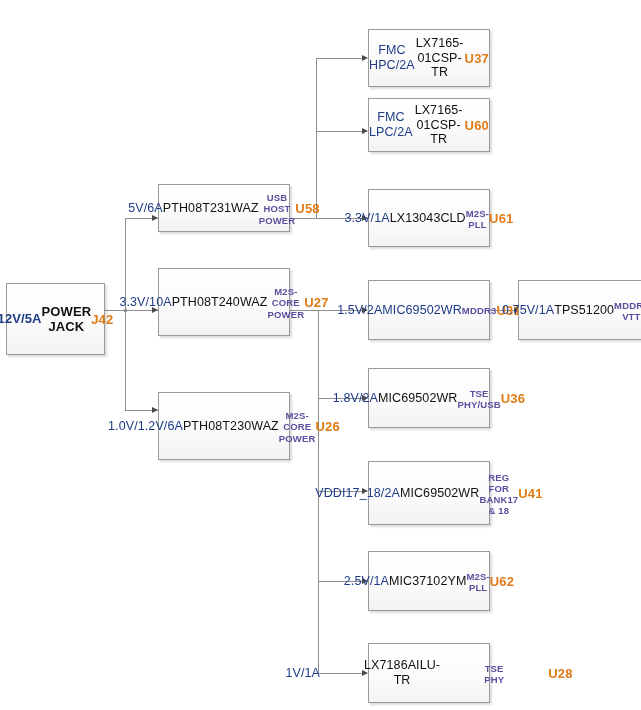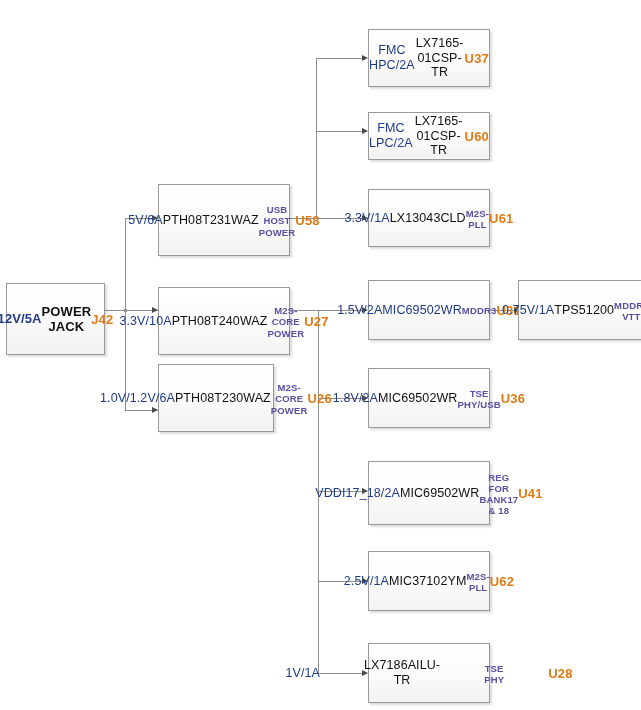--- a/index.html
+++ b/index.html
@@ -146,48 +146,48 @@
 
   <div class="wire h" style="left:490px; top:310px; width:28px;"></div>
   <div class="arrow" style="left:514px; top:307px;"></div>
 
   <div class="block src" style="left:6px; top:283px; width:99px; height:72px;">
     <div class="ln-volt">12V/5A</div>
     <div class="ln-part">POWER JACK</div>
     <div class="ln-ref">J42</div>
   </div>
 
-  <div class="block" style="left:158px; top:184px; width:132px; height:72px;">
+  <div class="block" style="left:158px; top:184px; width:132px; height:48px;">
     <div class="ln-volt">5V/6A</div>
     <div class="ln-part">PTH08T231WAZ</div>
     <div class="ln-func">USB HOST POWER</div>
     <div class="ln-ref">U58</div>
   </div>
 
-  <div class="block" style="left:158px; top:287px; width:132px; height:68px;">
+  <div class="block" style="left:158px; top:268px; width:132px; height:68px;">
     <div class="ln-volt">3.3V/10A</div>
     <div class="ln-part">PTH08T240WAZ</div>
     <div class="ln-func">M2S-CORE POWER</div>
     <div class="ln-ref">U27</div>
   </div>
 
-  <div class="block" style="left:158px; top:364px; width:116px; height:68px;text-align:center;">
+  <div class="block" style="left:158px; top:392px; width:132px; height:68px;text-align:center;">
     <div class="ln-volt">1.0V/1.2V/6A</div>
     <div class="ln-part">PTH08T230WAZ</div>
     <div class="ln-func">M2S-CORE POWER</div>
     <div class="ln-ref">U26</div>
   </div>
 
   <div class="block" style="left:368px; top:29px; width:122px; height:58px;">
     <div class="ln-volt">FMC HPC/2A</div>
     <div class="ln-part">LX7165-01CSP-TR</div>
     <div class="ln-ref">U37</div>
   </div>
 
-  <div class="block" style="left:368px; top:112px; width:122px; height:48px;">
+  <div class="block" style="left:368px; top:98px; width:122px; height:54px;">
     <div class="ln-volt">FMC LPC/2A</div>
     <div class="ln-part">LX7165-01CSP-TR</div>
     <div class="ln-ref">U60</div>
   </div>
 
   <div class="block" style="left:368px; top:189px; width:122px; height:58px;">
     <div class="ln-volt">3.3V/1A</div>
     <div class="ln-part">LX13043CLD</div>
     <div class="ln-func">M2S-PLL</div>
     <div class="ln-ref">U61</div>

